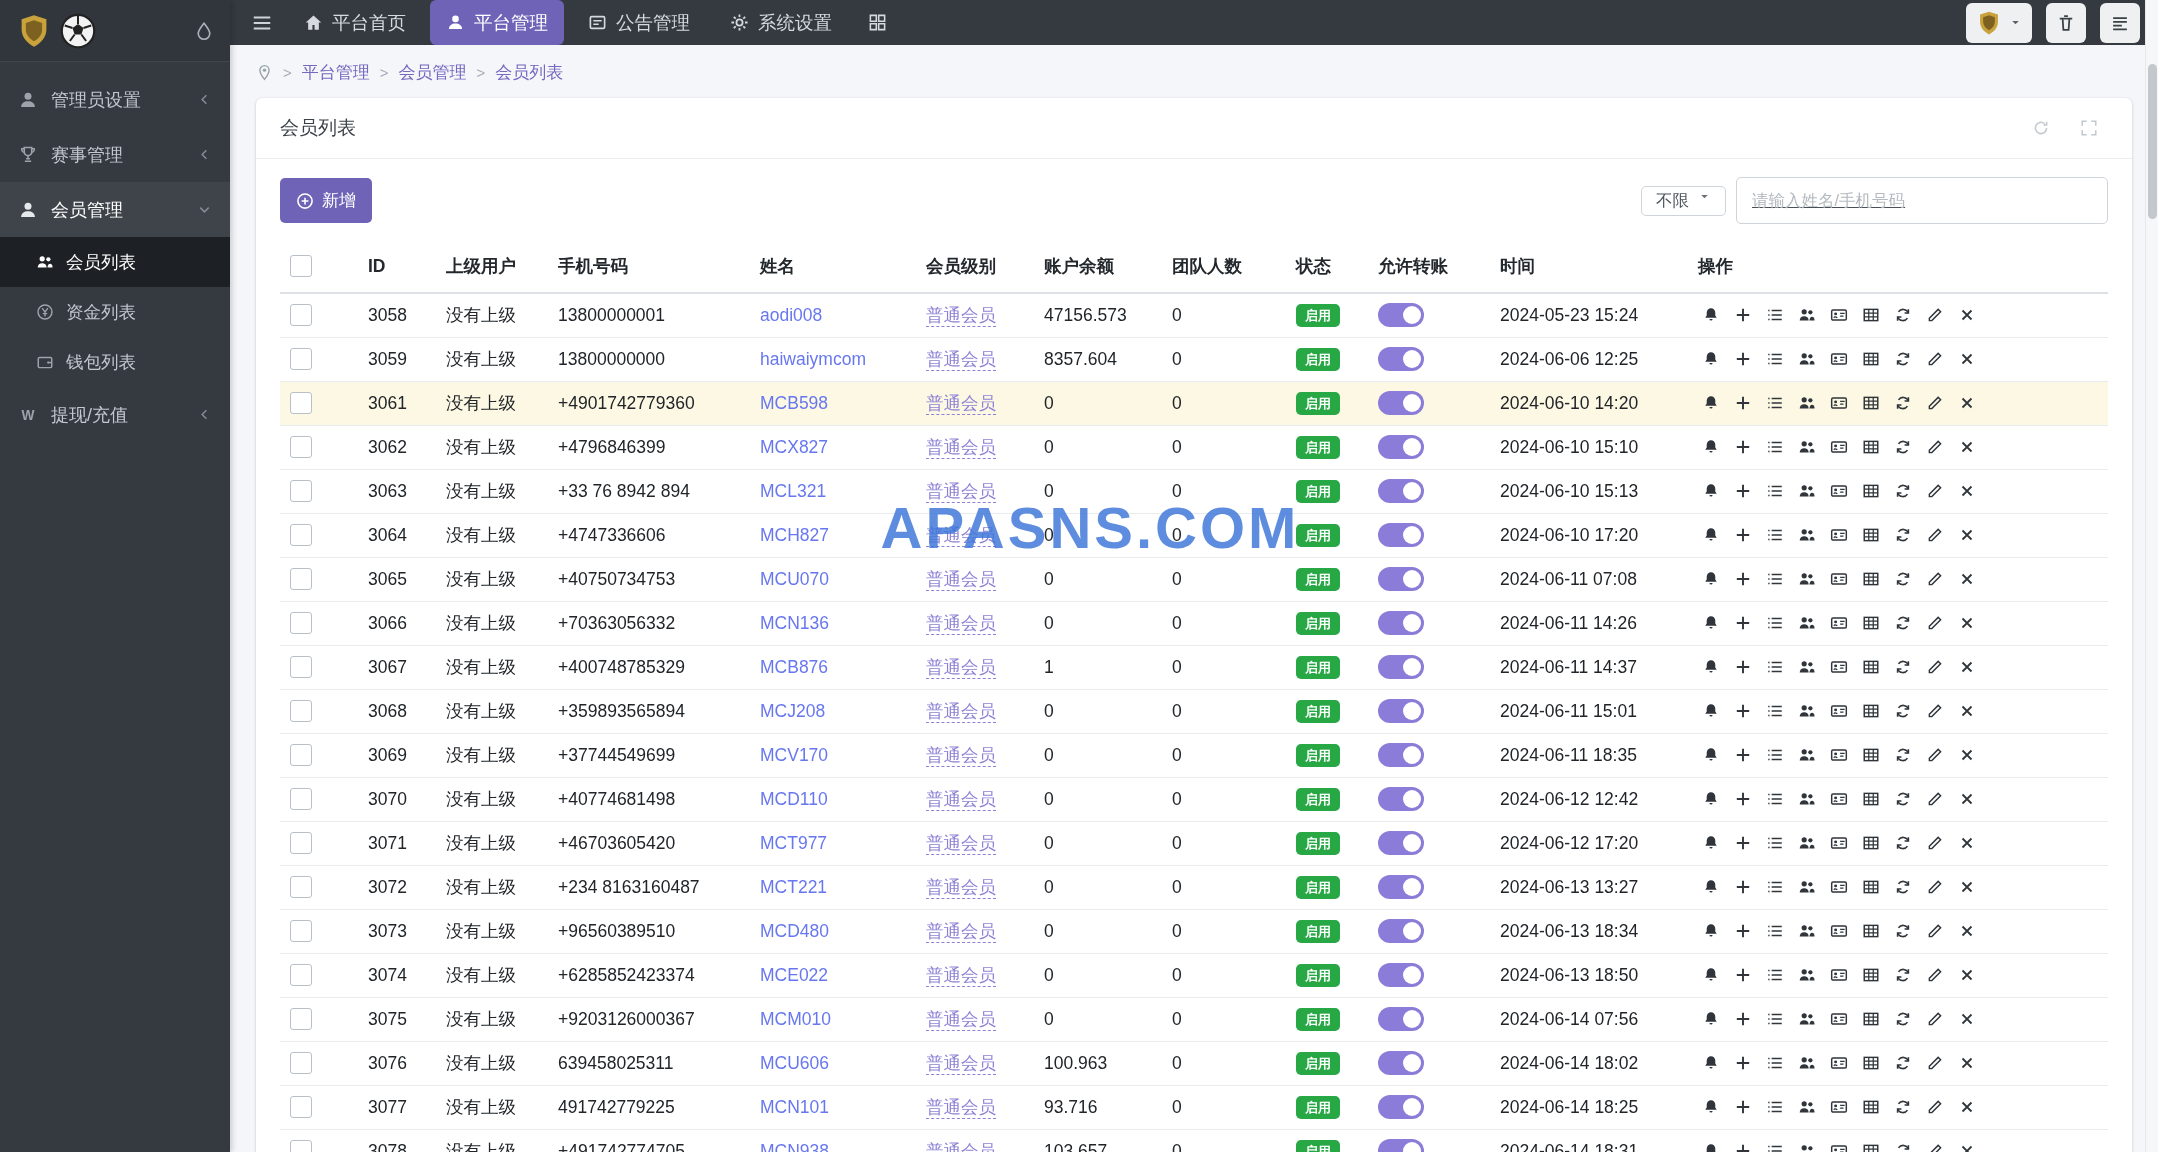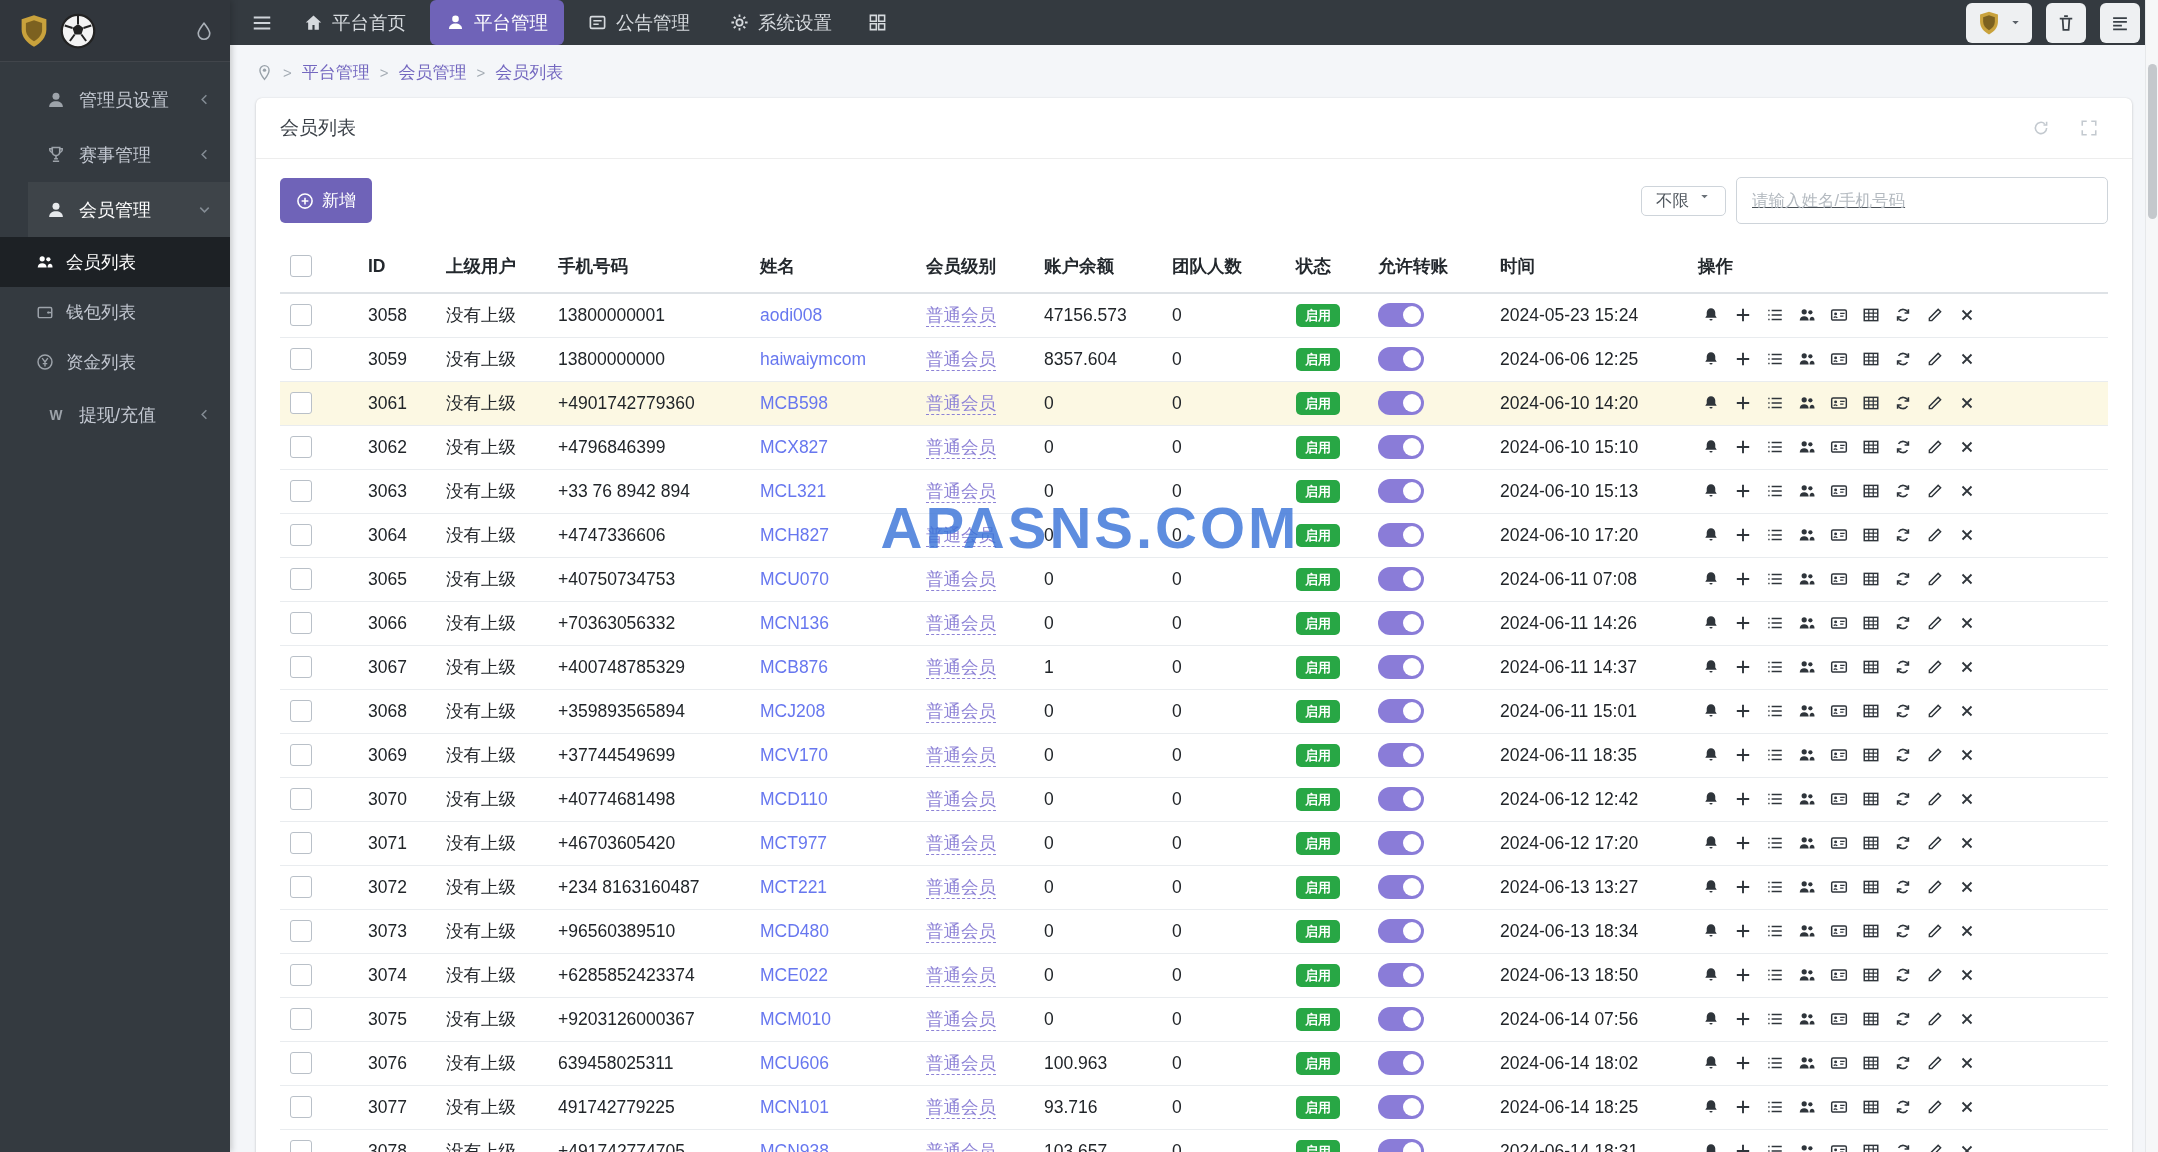--- a/index.html
+++ b/index.html
@@ -16,21 +16,21 @@
   .app{display:flex;width:100%;height:100%;}
 
   
   .sidebar{width:230px;min-width:230px;background:var(--side-dark);height:100%;box-shadow:2px 0 6px rgba(0,0,0,.18);z-index:5;}
   .brand{height:62px;display:flex;align-items:center;padding:0 16px;border-bottom:1px solid rgba(255,255,255,.08);background:#31363c;}
   .brand-crest{width:36px;height:36px;}
   .brand-ball{width:40px;height:40px;margin-left:6px;}
   .brand-drop{width:20px;height:20px;margin-left:auto;color:#aab1b8;}
   .menu{padding-top:10px;}
   .m-item,.s-item{display:flex;align-items:center;color:var(--text-light);font-size:18px;cursor:pointer;}
-  .m-item{height:55px;padding:0 18px;margin-left:28px;}
+  .m-item{height:55px;padding:0 18px;}
   .m-item .ic{width:20px;height:20px;margin-right:13px;color:#9da3aa;}
   .m-item .chev{width:15px;height:15px;margin-left:auto;color:#848c94;}
   .m-item.open{background:rgba(255,255,255,.05);color:#fff;}
   .m-item.open .ic{color:#e6e9ec;}
   .sub .s-item{height:50px;padding:0 18px 0 36px;font-size:17.5px;}
   .s-item .ic{width:18px;height:18px;margin-right:12px;color:#9da3aa;}
   .s-item.active{background:#1d2125;color:#fff;}
   .s-item.active .ic{color:#fff;}
 
   
@@ -261,29 +261,29 @@
       </div>
       <div class="sub">
         <div class="s-item active">
           <svg class="ic">
               <use href="#i-users"></use>
             </svg>
           <span>会员列表</span>
         </div>
         <div class="s-item">
           <svg class="ic">
+              <use href="#i-money"></use>
+            </svg>
+          <span>资金列表</span>
+        </div>
+        <div class="s-item">
+          <svg class="ic">
               <use href="#i-wallet"></use>
             </svg>
           <span>钱包列表</span>
-        </div>
-        <div class="s-item">
-          <svg class="ic">
-              <use href="#i-money"></use>
-            </svg>
-          <span>资金列表</span>
         </div>
       </div>
       <div class="m-item">
         <svg class="ic">
             <use href="#i-withdraw"></use>
           </svg>
         <span>提现/充值</span>
         <svg class="chev">
             <use href="#i-chev-l"></use>
           </svg>

